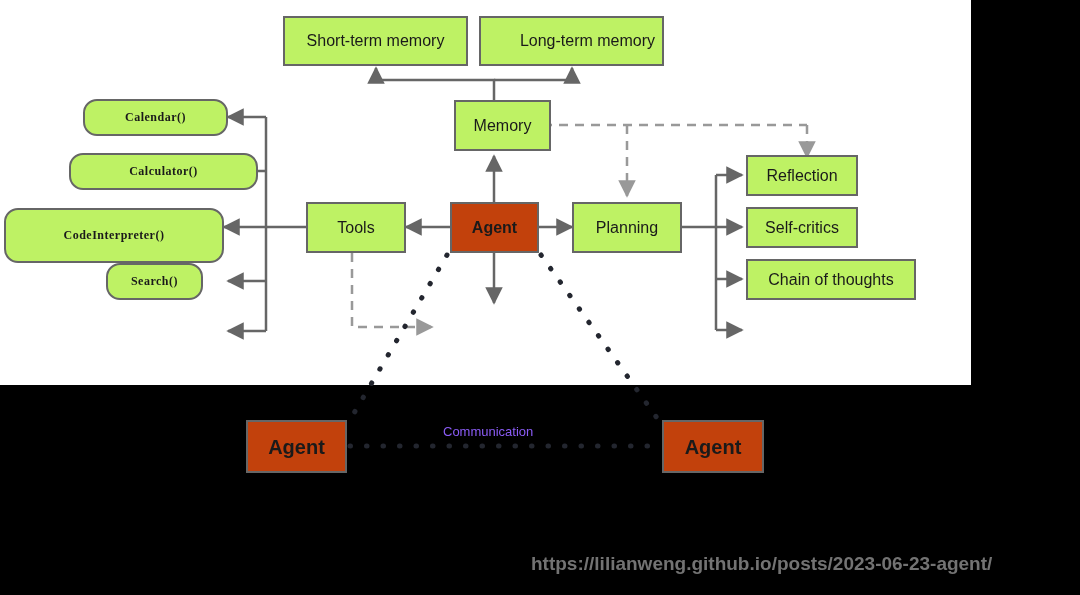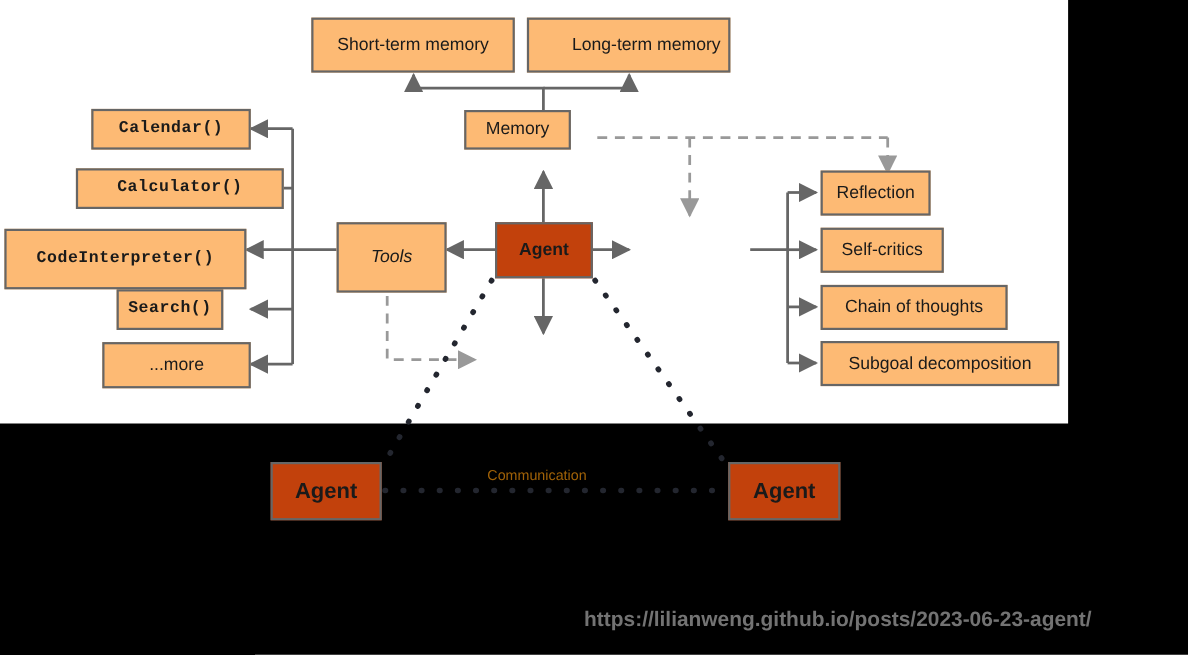--- a/index.html
+++ b/index.html
@@ -23,56 +23,57 @@
   .white-panel {
     position: absolute;
     left: 0; top: 0;
     width: 971px;
     height: 385px;
     background: #ffffff;
   }
   .node {
     position: absolute;
     box-sizing: border-box;
-    background: #fdba74;
+    background: #bef264;
     border: 2px solid #666666;
     display: flex;
     align-items: center;
     justify-content: center;
     color: #1a1a1a;
     font-family: "Liberation Sans", sans-serif;
     font-size: 16px;
     line-height: 1.1;
     text-align: center;
     white-space: nowrap;
   }
   .node.mono {
-    font-family: Liberation Mono, monospace;
-    font-weight: bold;
-    font-size: 15px;
+    font-family: Liberation Serif, serif;
+    font-weight: bold;
+    font-size: 12px;
     letter-spacing: 0.5px;
+    border-radius: 14px;
   }
   .node.accent {
     background: #c2410c;
     font-weight: bold;
   }
   .node.agent-big {
     font-weight: bold;
     font-size: 20px;
   }
   .svg-layer {
     position: absolute;
     left: 0; top: 0;
     width: 1080px;
     height: 595px;
     pointer-events: none;
   }
   .comm-label {
     position: absolute;
-    color: #a16207;
+    color: #8b5cf6;
     font-family: "Liberation Sans", sans-serif;
     font-size: 13px;
     white-space: nowrap;
   }
   .url-text {
     position: absolute;
     color: #737373;
     font-family: "Liberation Sans", sans-serif;
     font-size: 19px;
     font-weight: bold;
@@ -142,69 +143,66 @@
   </svg>
 
   <div class="node" style="left:283px; top:16px; width:185px; height:50px;">
     <span>Short-term memory</span>
   </div>
 
   <div class="node" style="left:479px; top:16px; width:185px; height:50px;padding-left:32px;">
     <span>Long-term memory</span>
   </div>
 
-  <div class="node" style="left:422px; top:100px; width:97px; height:36px;">
+  <div class="node" style="left:454px; top:100px; width:97px; height:51px;">
     <span>Memory</span>
   </div>
 
   <div class="node mono" style="left:83px; top:99px; width:145px; height:37px;">
     <span>Calendar()</span>
   </div>
 
   <div class="node mono" style="left:69px; top:153px; width:189px; height:37px;">
     <span>Calculator()</span>
   </div>
 
   <div class="node mono" style="left:4px; top:208px; width:220px; height:55px;">
     <span>CodeInterpreter()</span>
   </div>
 
   <div class="node mono" style="left:106px; top:263px; width:97px; height:37px;">
     <span>Search()</span>
   </div>
 
-  <div class="node" style="left:93px; top:311px; width:135px; height:42px;">
-    <span>...more</span>
-  </div>
-
-  <div class="node" style="left:306px; top:202px; width:100px; height:64px;font-style:italic;">
+
+  <div class="node" style="left:306px; top:202px; width:100px; height:51px;">
     <span>Tools</span>
   </div>
 
   <div class="node accent" style="left:450px; top:202px; width:89px; height:51px;">
     <span>Agent</span>
   </div>
 
 
-
-  <div class="node" style="left:746px; top:155px; width:100px; height:41px;">
+  <div class="node" style="left:572px; top:202px; width:110px; height:51px;">
+    <span>Planning</span>
+  </div>
+
+  <div class="node" style="left:746px; top:155px; width:112px; height:41px;">
     <span>Reflection</span>
   </div>
 
   <div class="node" style="left:746px; top:207px; width:112px; height:41px;">
     <span>Self-critics</span>
   </div>
 
   <div class="node" style="left:746px; top:259px; width:170px; height:41px;">
     <span>Chain of thoughts</span>
   </div>
 
-  <div class="node" style="left:746px; top:310px; width:217px; height:41px;">
-    <span>Subgoal decomposition</span>
-  </div>
 
   <div class="node accent agent-big" style="left:246px; top:420px; width:101px; height:53px;">
     <span>Agent</span>
   </div>
 
   <div class="node accent agent-big" style="left:662px; top:420px; width:102px; height:53px;">
     <span>Agent</span>
   </div>
 
   <div class="comm-label" style="left:443px; top:424px;">Communication</div>

